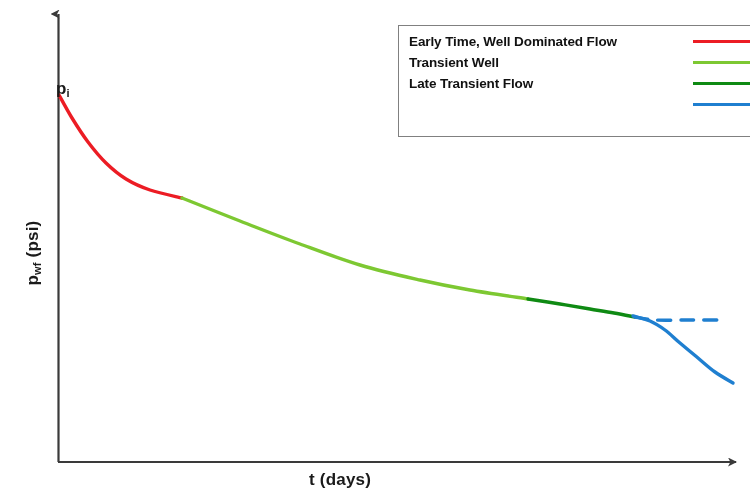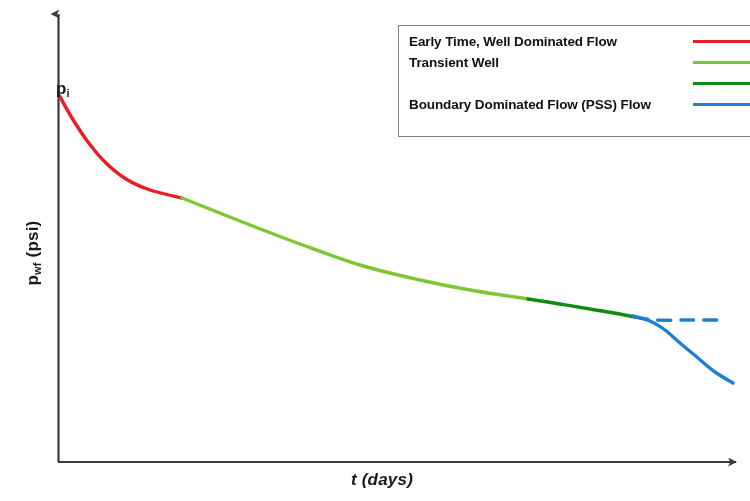--- a/index.html
+++ b/index.html
@@ -26,25 +26,23 @@
   }
   .axis-title {
     position: absolute;
     font-weight: bold;
     color: #1a1a1a;
     white-space: nowrap;
     font-size: 17px;
     letter-spacing: 0.2px;
   }
   #x-axis-title {
-    left: 317px;
+    left: 309px;
     top: 470px;
     width: 130px;
-    text-align: center;
-    font-style: italic;
   }
   #y-axis-title {
     left: -22px;
     top: 243px;
     width: 110px;
     text-align: center;
     transform: rotate(-90deg);
     transform-origin: 50% 50%;
   }
   #y-axis-title .sub,
@@ -139,22 +137,22 @@
     <div class="legend-rows-wrap" id="legend-rows">
         <div class="legend-row">
           <span class="legend-label">Early Time, Well Dominated Flow</span>
           <span class="legend-swatch" style="border-top-style: solid; border-top-color: rgb(236, 28, 36);"></span>
         </div>
         <div class="legend-row">
           <span class="legend-label">Transient Well</span>
           <span class="legend-swatch" style="border-top-style: solid; border-top-color: rgb(125, 200, 50);"></span>
         </div>
         <div class="legend-row">
+          <span class="legend-label">Late Transient Flow</span>
           <span class="legend-swatch" style="border-top-style: solid; border-top-color: rgb(15, 138, 19);"></span>
         </div>
         <div class="legend-row">
-          <span class="legend-label">Boundary Dominated Flow (PSS) Flow</span>
           <span class="legend-swatch" style="border-top-style: solid; border-top-color: rgb(31, 127, 208);"></span>
         </div>
       </div>
   </div>
 
 </div>
 
 </body></html>

